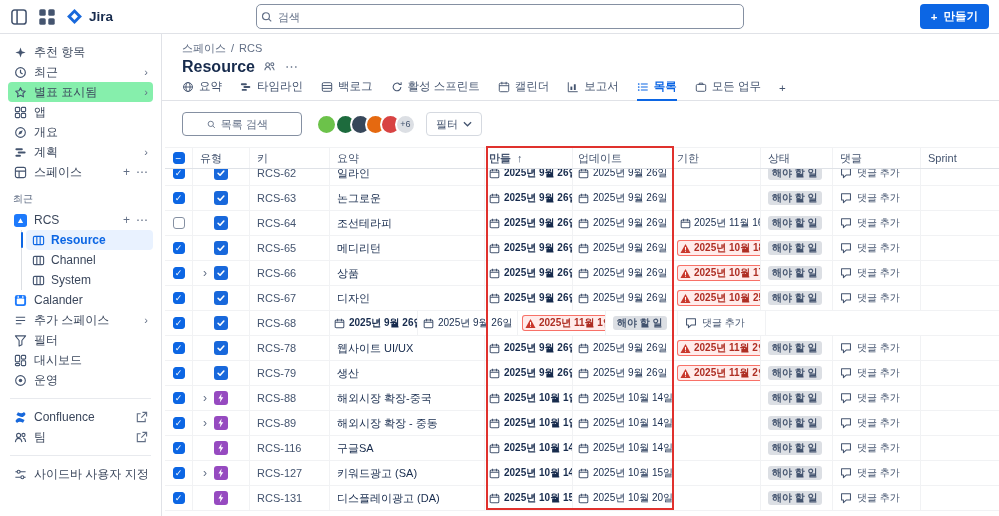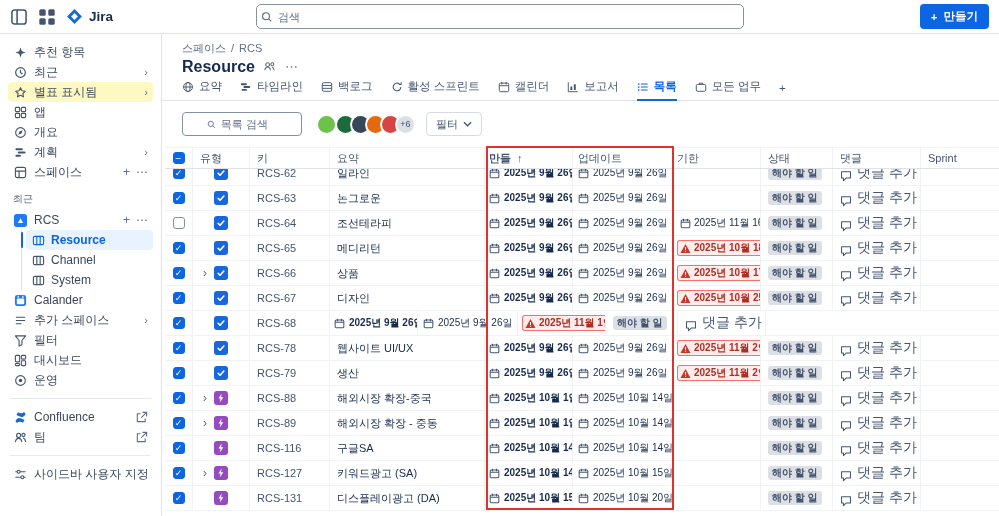--- a/index.html
+++ b/index.html
@@ -19,21 +19,21 @@
   .searchbox input::placeholder { color:#626F86; }
   .tb-right { width:210px; display:flex; justify-content:flex-end; }
   .create-btn { background:#0C66E4; color:#fff; border:none; height:25px; padding:0 11px;
     border-radius:4px; font-size:11.5px; font-family:inherit; display:flex; align-items:center; gap:6px; font-weight:bold; }
 
   
   .sidebar { position:absolute; top:34px; left:0; bottom:0; width:162px; background:#fff;
     border-right:1px solid #E0E2E7; padding:8px 8px; font-size:12px; color:#3B475C; }
   .side-item { height:20px; display:flex; align-items:center; gap:7px; padding:0 5px;
     border-radius:4px; position:relative; white-space:nowrap; overflow:hidden; }
-  .side-item.hl { background:#fef9c3; }
+  .side-item.hl { background:#86efac; }
   .icn { width:14px; height:14px; flex:none; display:flex; align-items:center; justify-content:center; }
   .icn svg { width:13px; height:13px; display:block; }
   .chev { margin-left:auto; color:#626F86; font-size:11px; line-height:1; }
   .side-actions { margin-left:auto; display:flex; gap:6px; color:#626F86; font-size:12px; }
   .side-section { font-size:10px; color:#626F86; margin:10px 0 4px 5px; }
   .space-children { margin-left:13px; border-left:1px solid #DCDFE4; }
   .space-child { height:20px; display:flex; align-items:center; gap:6px; padding:0 5px;
     margin-left:4px; border-radius:4px; position:relative; }
   .space-child.selected { background:#E9F2FF; color:#0C66E4; font-weight:bold; }
   .space-child.selected::before { content:""; position:absolute; left:-5px; top:2px; bottom:2px;
@@ -101,21 +101,21 @@
   .summ { color:#172B4D; }
   .dchip { display:flex; align-items:center; gap:4px; font-size:10px; color:#172B4D; }
   .cal { width:11px; height:11px; flex:none; }
   .due-chip { display:flex; align-items:center; gap:3px; font-size:10px; color:#172B4D;
     border-radius:3px; padding:1px 3px; }
   .due-chip .warn { display:none; width:11px; height:11px; flex:none; }
   .due-chip.overdue { background:#FFECEB; box-shadow:inset 0 0 0 1px #F87168; color:#AE2E24; font-weight:bold; }
   .due-chip.overdue .warn { display:block; }
   .status { background:#DCDFE4; color:#44546F; font-size:10px; font-weight:bold;
     padding:2px 4px; border-radius:3px; line-height:1; }
-  .cmt { display:flex; align-items:flex-end; gap:5px; color:#44546F; font-size:14px; }
+  .cmt { display:flex; align-items:center; gap:5px; color:#44546F; font-size:10px; }
   .bub { width:12px; height:12px; flex:none; }
 
   
   .anno-box { position:absolute; left:486px; top:146px; width:188px; height:364px;
     border:2.5px solid #E0312D; z-index:10; pointer-events:none; }
 </style>
 </head>
 <body>
 
 <div class="topbar">

